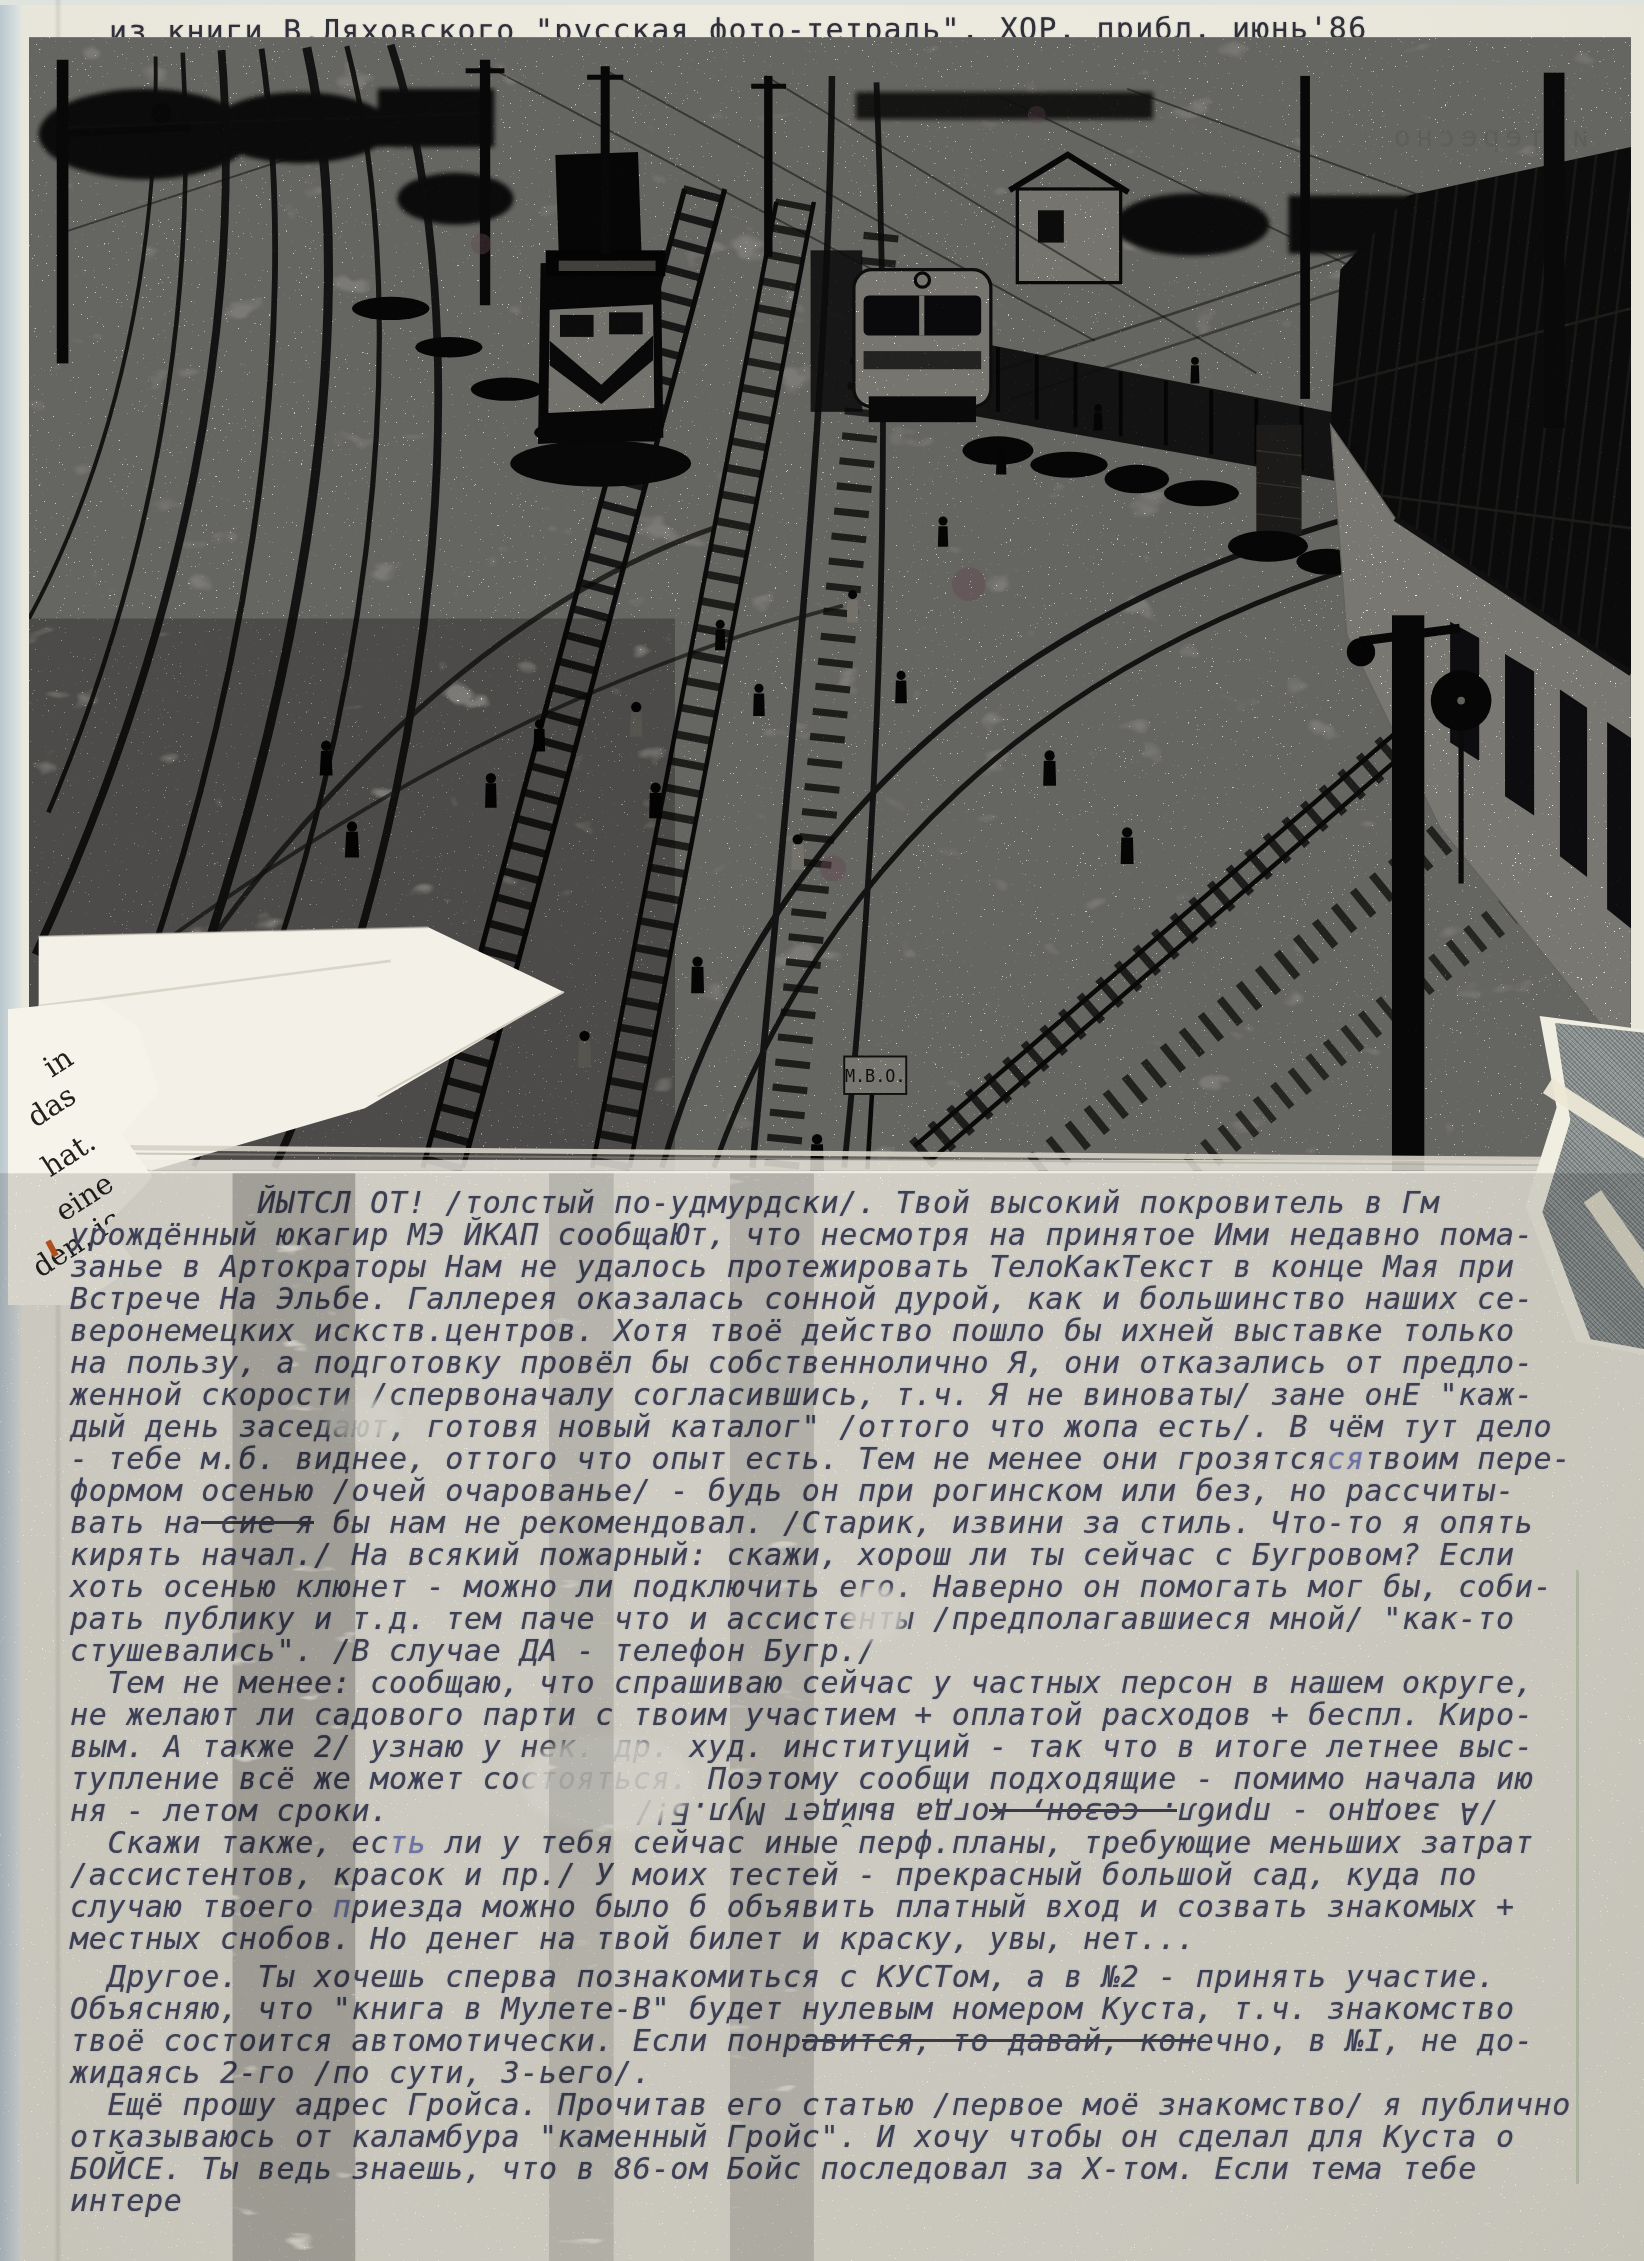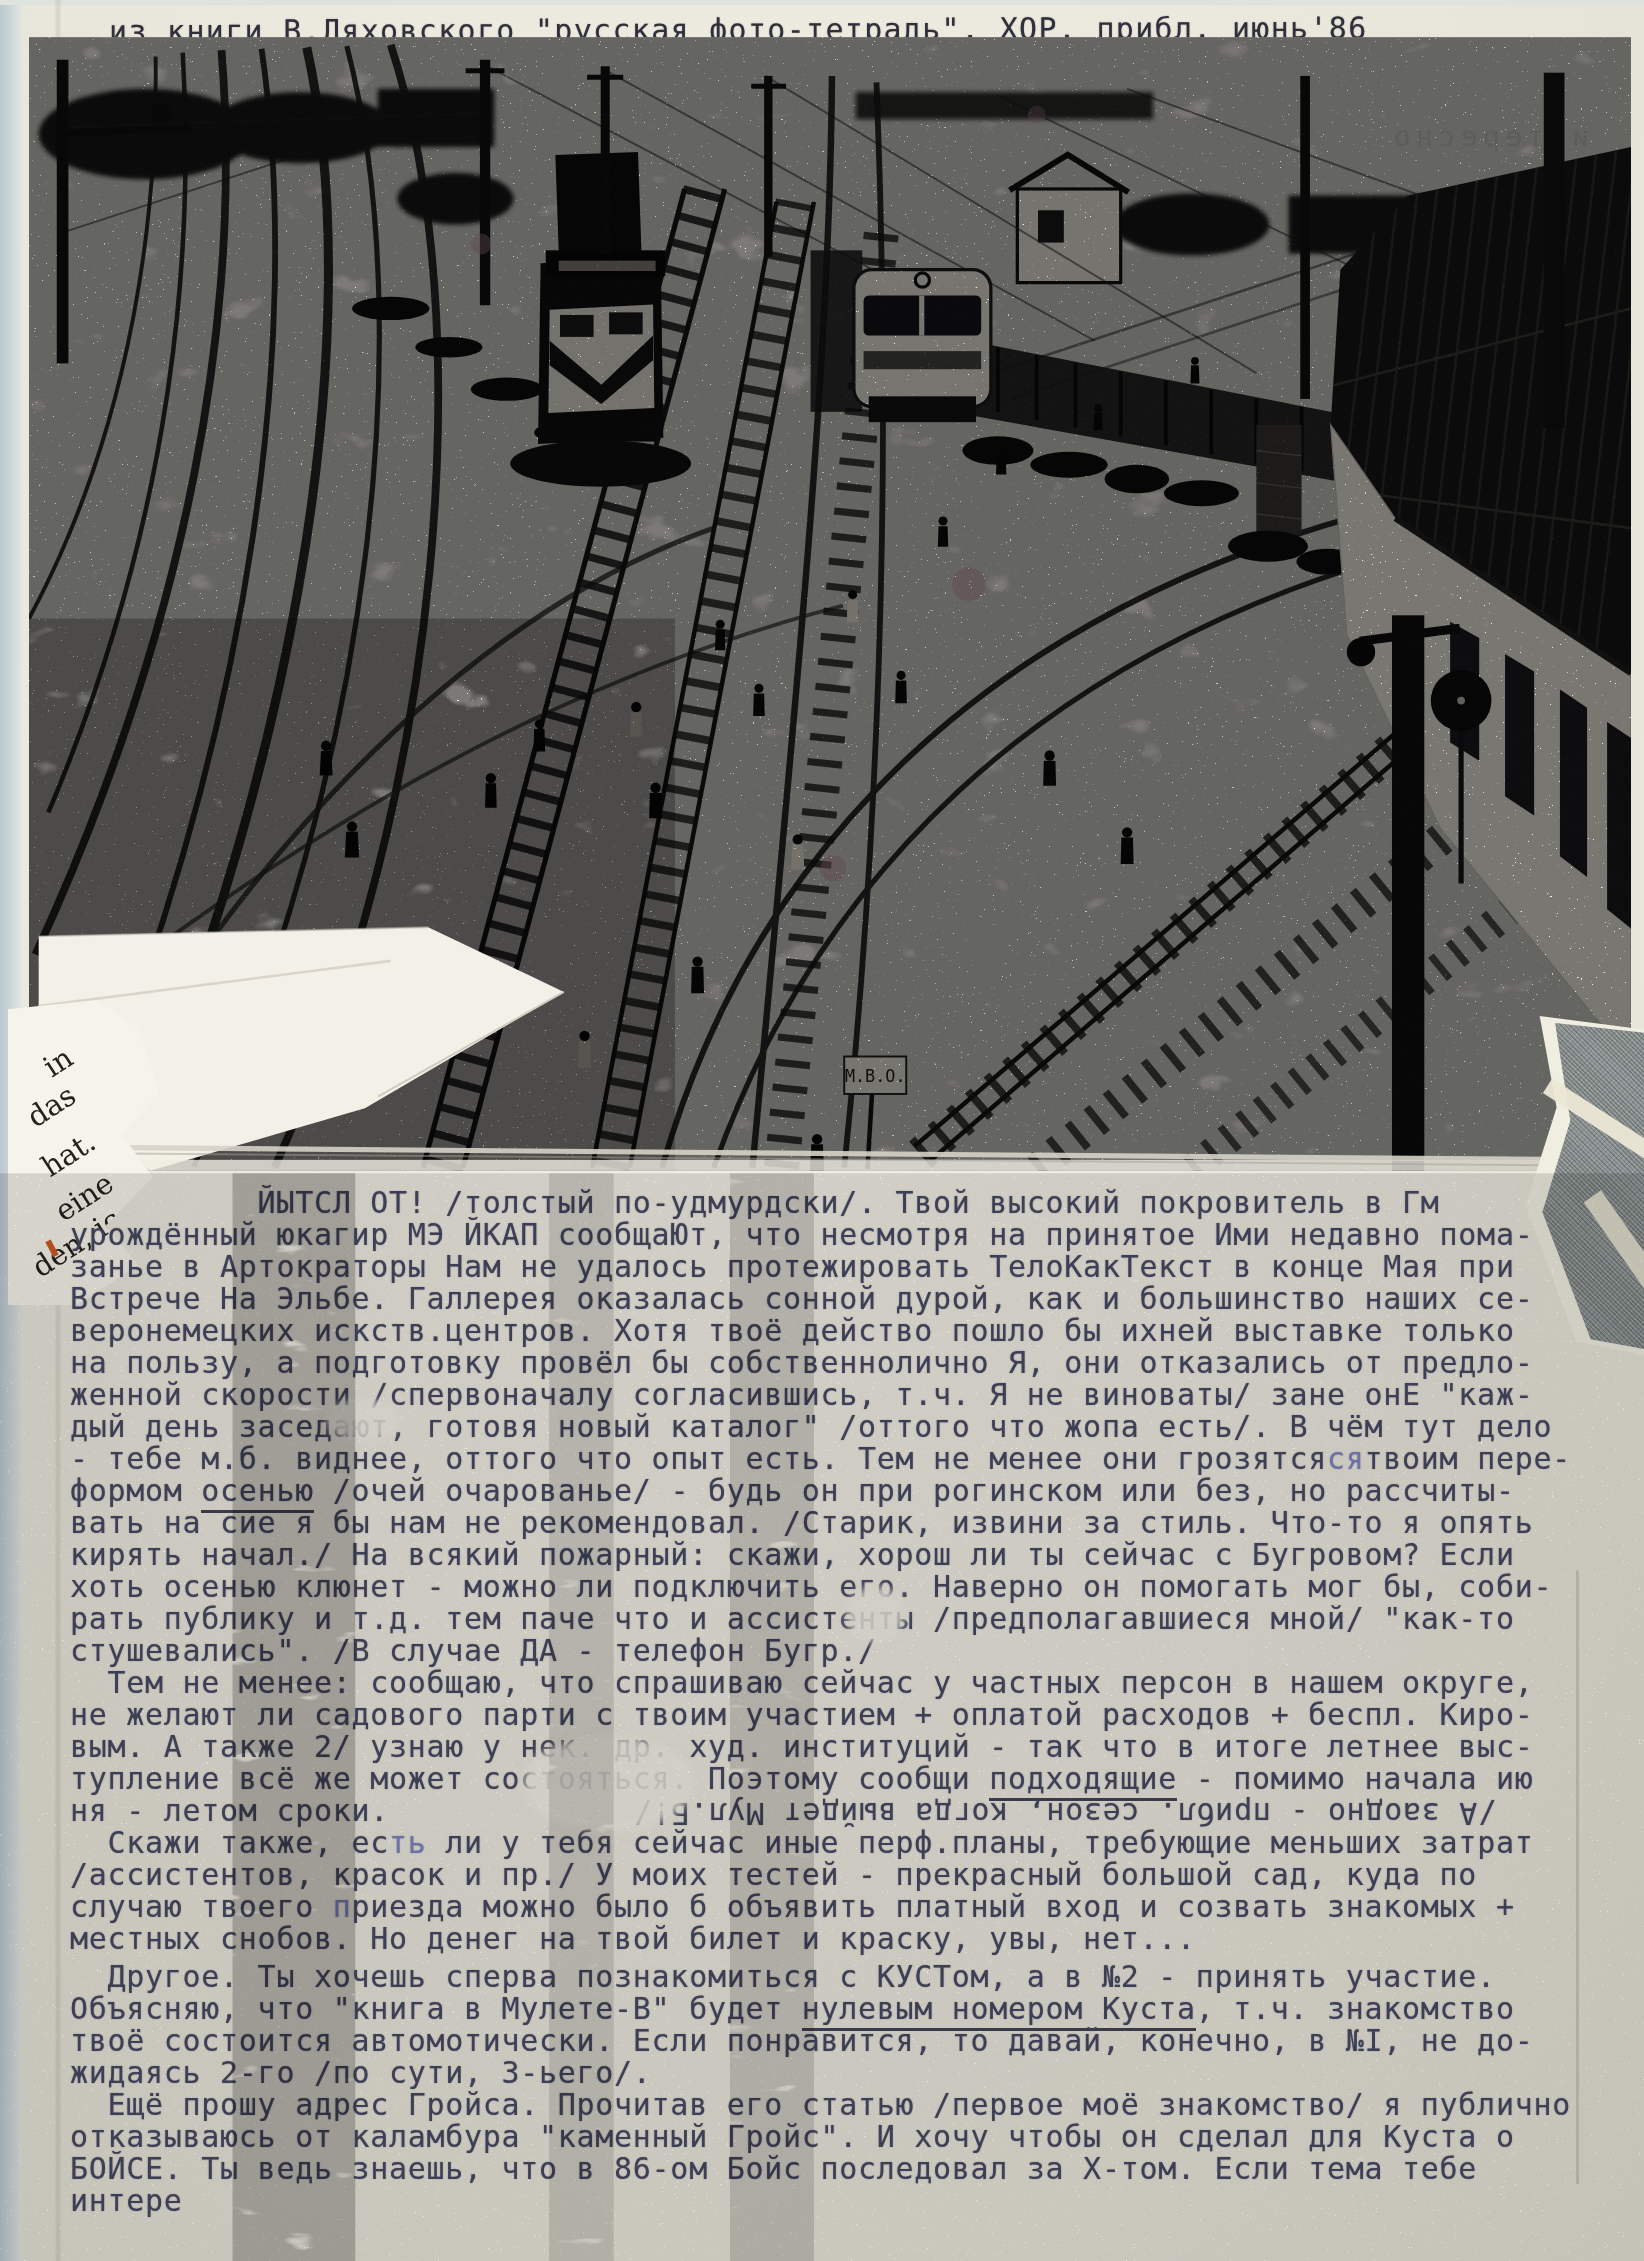--- a/index.html
+++ b/index.html
@@ -33,24 +33,24 @@
         background-image:repeating-linear-gradient(45deg,rgba(0,0,0,.20) 0 1.3px,transparent 1.3px 3.2px),
                          repeating-linear-gradient(-45deg,rgba(255,255,255,.12) 0 1.3px,transparent 1.3px 3.9px);
         clip-path:polygon(30% 0,100% 3%,100% 100%,58% 97%,20% 58%,42% 30%);}
   .tape1{position:absolute;left:1534px;top:1123px;width:168px;height:17px;background:#ece7d5;
         transform:rotate(33deg);opacity:.95;}
   .tape2{position:absolute;left:1569px;top:1231px;width:110px;height:20.7px;background:#e9e4d2;
         transform:rotate(55deg);opacity:.9;}
 
   .letter{position:absolute;left:70px;top:1187px;font-size:30px;line-height:32px;
         letter-spacing:0.7px;color:#474a62;white-space:pre;
-        text-shadow:0 0 1.3px rgba(62,64,94,.5);}
+        text-shadow:0 0 1.3px rgba(62,64,94,.5);font-style:italic;}
   .tline{height:32px;}
   .tline.gap{margin-top:6px;}
-  .u{border-bottom:3.2px solid rgba(44,45,64,.88);padding-bottom:2px;}
+  .u{border-bottom:3.2px solid rgba(44,45,64,.88);padding-bottom:13px;}
   .hl{color:#7d84c4;}
   .inv{display:inline-block;transform:rotate(180deg) translateY(-1.9px);}
 
   .blob{position:absolute;background:#f2f0e6;border-radius:50%;filter:blur(4.5px);opacity:.85;}
   .blob1{left:326px;top:1399px;width:74px;height:43px;}
   .blob2{left:846px;top:1586px;width:59px;height:57px;}
   .blob3{left:523px;top:1735px;width:171px;height:97px;}
 
   .noise2{position:absolute;left:0;top:1173px;}
   .green-line{position:absolute;left:1576px;top:1570px;width:2.6px;height:614px;background:#6e8a60;opacity:.32;}

